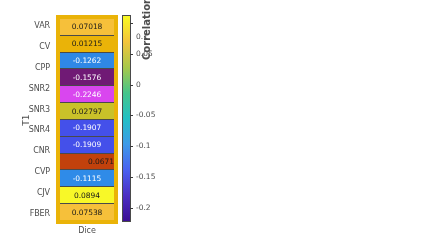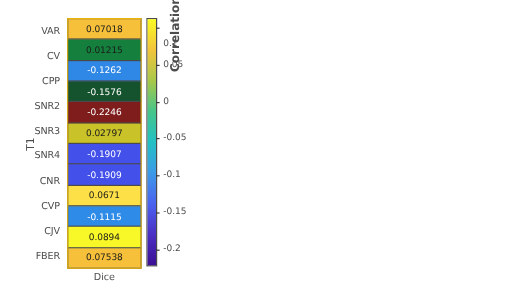--- a/index.html
+++ b/index.html
@@ -62,21 +62,21 @@
 
   
   #heatmap {
     position: absolute;
     left: 56px;
     top: 15px;
     width: 62px;
     height: 209px;
     display: flex;
     flex-direction: column;
-    border: 1px solid #eab308;
+    border: 4px solid #eab308;
     box-sizing: border-box;
     background: #4a4a4a;
   }
   .cell {
     flex: 1 1 0;
     position: relative;
     display: flex;
     align-items: center;
     justify-content: center;
     border-bottom: 1px solid #4a4a4a;
@@ -165,42 +165,42 @@
       <div class="rowlabel">CNR</div>
       <div class="rowlabel">CVP</div>
       <div class="rowlabel">CJV</div>
       <div class="rowlabel">FBER</div>
     </div>
 
   <div id="heatmap">
       <div class="cell" style="background: rgb(246, 192, 58);">
         <span class="cell-value">0.07018</span>
       </div>
-      <div class="cell" style="background: #15803d;">
+      <div class="cell" style="background: #eab308;">
         <span class="cell-value">0.01215</span>
       </div>
       <div class="cell dark" style="background: rgb(47, 136, 230);">
         <span class="cell-value">-0.1262</span>
       </div>
-      <div class="cell dark" style="background: #14532d;">
+      <div class="cell dark" style="background: #701a75;">
         <span class="cell-value">-0.1576</span>
       </div>
-      <div class="cell dark" style="background: #7f1d1d;">
+      <div class="cell dark" style="background: #d946ef;">
         <span class="cell-value">-0.2246</span>
       </div>
       <div class="cell" style="background: rgb(201, 194, 41);">
         <span class="cell-value">0.02797</span>
       </div>
       <div class="cell dark" style="background: rgb(68, 80, 234);">
         <span class="cell-value">-0.1907</span>
       </div>
       <div class="cell dark" style="background: rgb(68, 80, 234);">
         <span class="cell-value">-0.1909</span>
       </div>
-      <div class="cell" style="background: #fde047;">
+      <div class="cell" style="background: #c2410c; justify-content: flex-end;">
         <span class="cell-value">0.0671</span>
       </div>
       <div class="cell dark" style="background: rgb(47, 139, 232);">
         <span class="cell-value">-0.1115</span>
       </div>
       <div class="cell" style="background: rgb(248, 248, 40);">
         <span class="cell-value">0.0894</span>
       </div>
       <div class="cell" style="background: rgb(246, 192, 58);">
         <span class="cell-value">0.07538</span>

